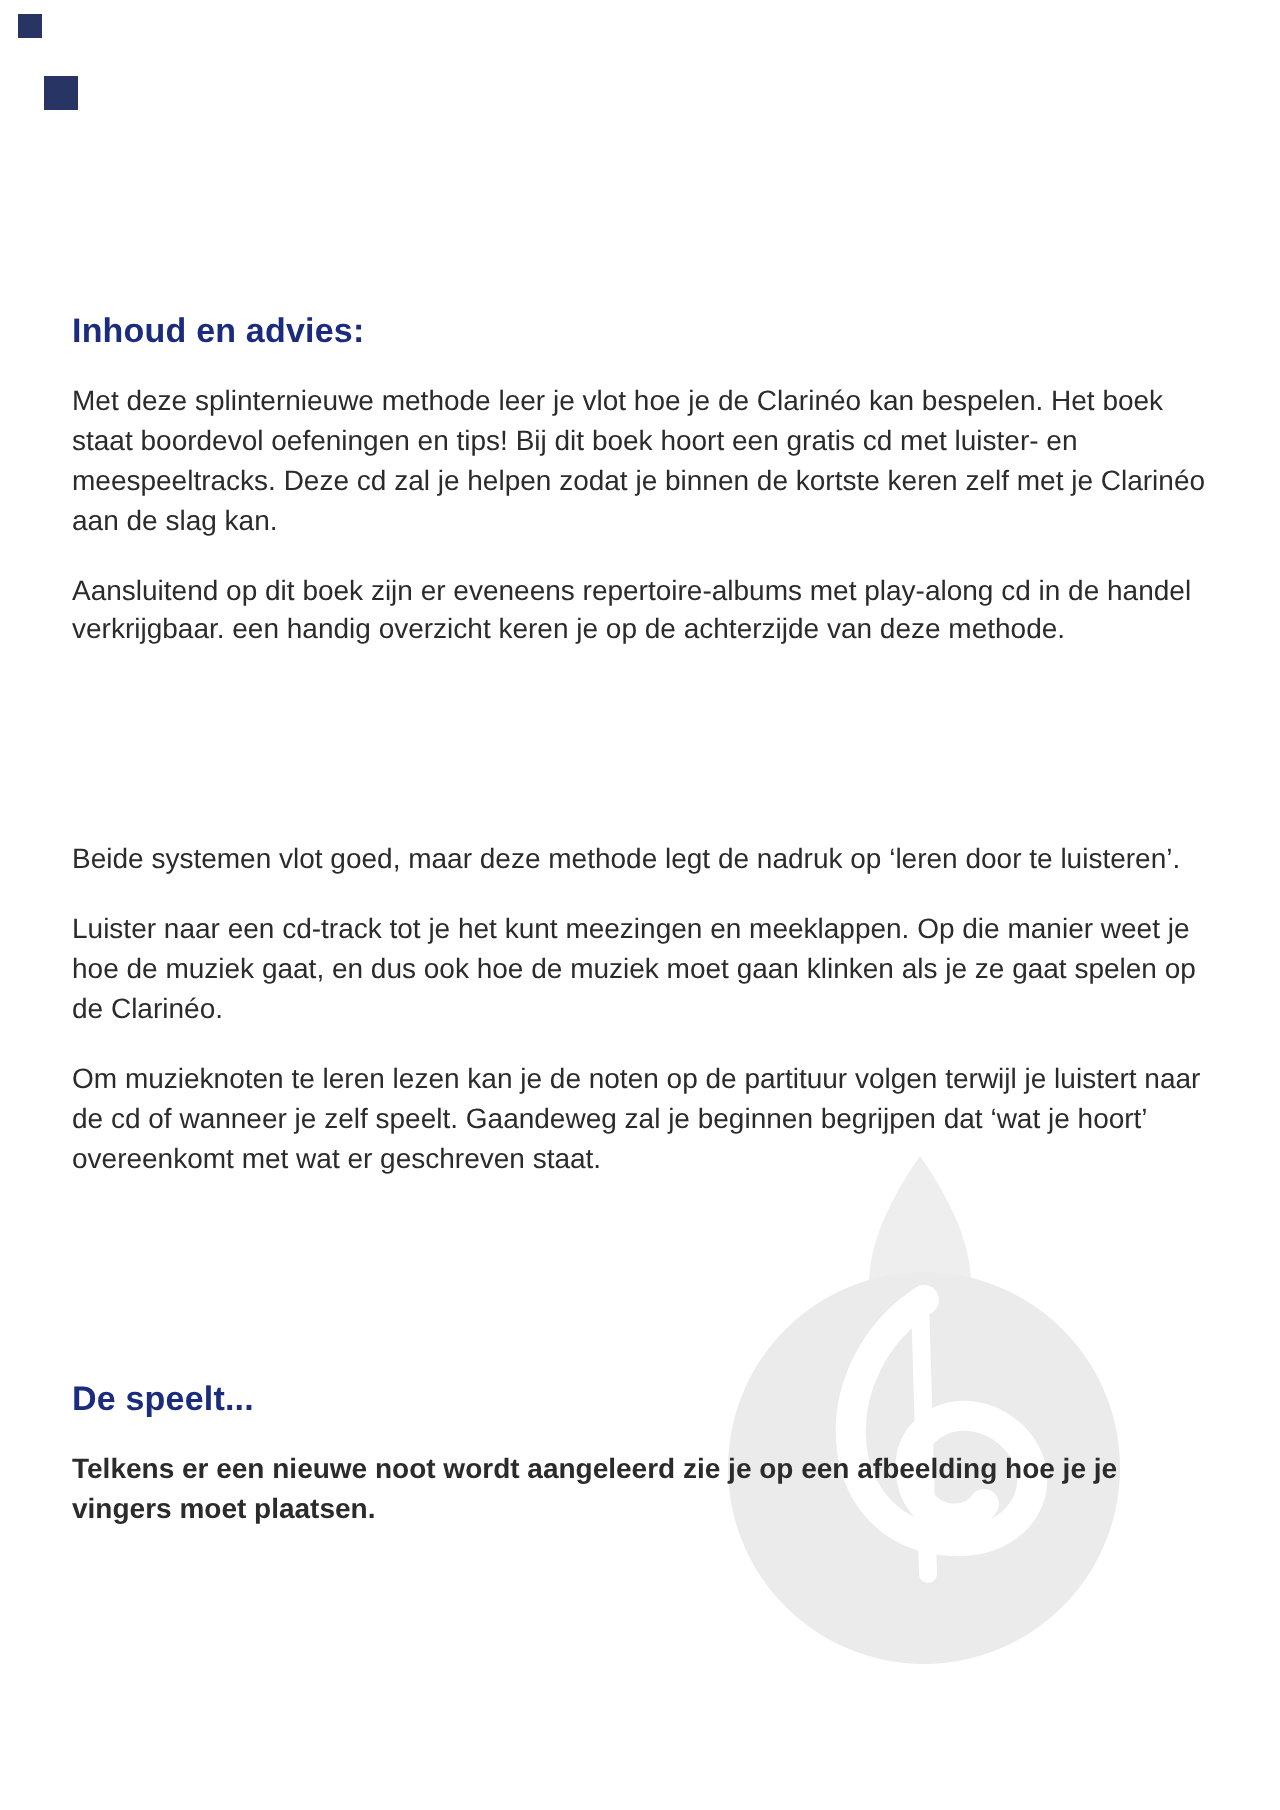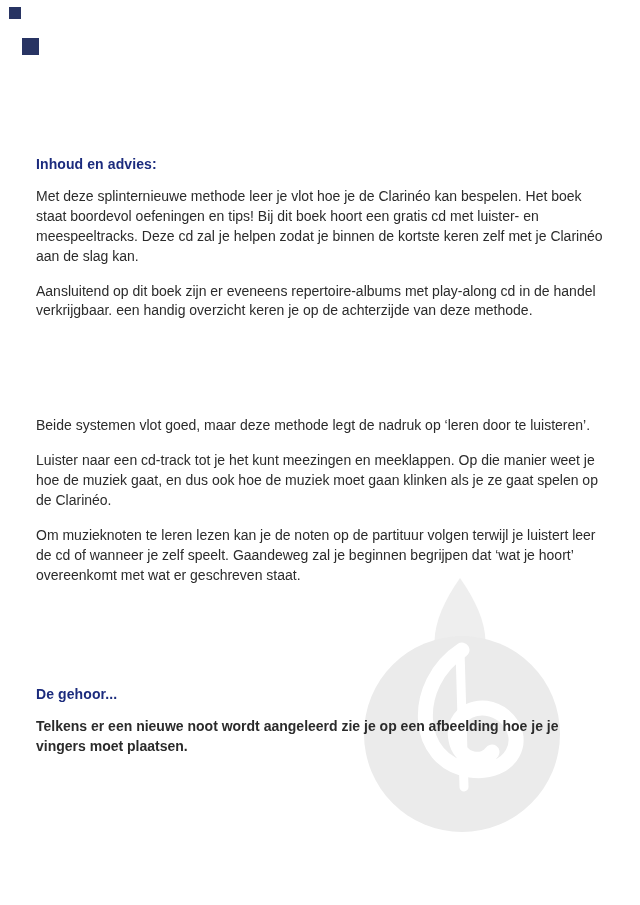--- a/index.html
+++ b/index.html
@@ -29,21 +29,21 @@
     pointer-events: none;
   }
 
   .content {
     position: relative;
     z-index: 1;
     padding: 0 36px;
     color: #2b2b2b;
   }
   section.block h2 {
-    font-size: 14px;
+    font-size: 17px;
     font-weight: bold;
     color: #1b2b7d;
     letter-spacing: 0.1px;
     margin: 0 0 15px 0;
   }
   section.block p {
     font-size: 14px;
     line-height: 1.42;
     margin: 0 0 15px 0;
     max-width: 570px;
@@ -72,21 +72,21 @@
 
   <section class="block" id="section-inhoud">
     <h2>Inhoud en advies:</h2>
     <p>Met deze splinternieuwe methode leer je vlot hoe je de Clarinéo kan bespelen. Het boek staat boordevol oefeningen en tips! Bij dit boek hoort een gratis cd met luister- en meespeeltracks. Deze cd zal je helpen zodat je binnen de kortste keren zelf met je Clarinéo aan de slag kan.</p>
     <p>Aansluitend op dit boek zijn er eveneens repertoire-albums met play-along cd in de handel verkrijgbaar. een handig overzicht keren je op de achterzijde van deze methode.</p>
   </section>
 
   <section class="block" id="section-gehoor">
     <p>Beide systemen vlot goed, maar deze methode legt de nadruk op ‘leren door te luisteren’.</p>
     <p>Luister naar een cd-track tot je het kunt meezingen en meeklappen. Op die manier weet je hoe de muziek gaat, en dus ook hoe de muziek moet gaan klinken als je ze gaat spelen op de Clarinéo.</p>
-    <p>Om muzieknoten te leren lezen kan je de noten op de partituur volgen terwijl je luistert leer de cd of wanneer je zelf speelt. Gaandeweg zal je beginnen begrijpen dat  ‘wat je hoort’ overeenkomt met wat er geschreven staat.</p>
+    <p>Om muzieknoten te leren lezen kan je de noten op de partituur volgen terwijl je luistert naar de cd of wanneer je zelf speelt. Gaandeweg zal je beginnen begrijpen dat  ‘wat je hoort’ overeenkomt met wat er geschreven staat.</p>
   </section>
 
   <section class="block" id="section-noten">
-    <h2>De gehoor...</h2>
+    <h2>De speelt...</h2>
     <p class="tight">Telkens er een nieuwe noot wordt aangeleerd zie je op een afbeelding hoe je je vingers moet plaatsen.</p>
   </section>
 
 </div>
 
 </body></html>

